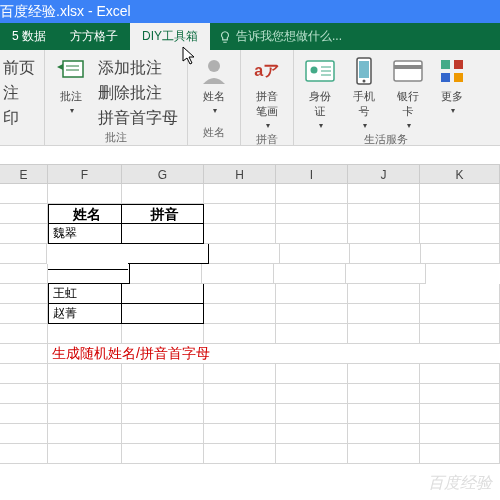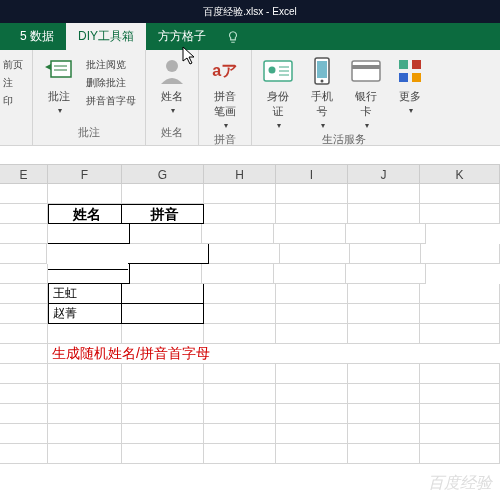--- a/index.html
+++ b/index.html
@@ -1,29 +1,29 @@
 <!DOCTYPE html>
 <html><head>
 <meta charset="utf-8">
 <style>
 *{margin:0;padding:0;box-sizing:border-box;font-family:"Microsoft YaHei",sans-serif}
 body{width:500px;height:500px;overflow:hidden;background:#fff;font-size:12px}
-.title-bar{background:#0f172a;height:23px;color:#fff;text-align:center;line-height:23px;font-size:10px}
-.tab-row{background:#0c6b3f;height:27px;display:flex;align-items:center;padding-left:8px}
+.title-bar{background:#3b82f6;height:23px;color:#fff;text-align:left;line-height:23px;font-size:14px}
+.tab-row{background:#0c6b3f;height:27px;display:flex;align-items:center;}
 .tab{color:#fff;padding:0 12px;height:27px;line-height:27px;font-size:12px;cursor:pointer}
 .tab.active{background:#f1f1f1;color:#0c6b3f}
 .cursor{position:absolute;left:182px;top:46px;pointer-events:none;z-index:10}
 .tell-me{display:flex;align-items:center;color:#b8e0cc;margin-left:8px;gap:4px}
 .ribbon{background:#f1f1f1;height:96px;display:flex;border-bottom:1px solid #d4d4d4}
 .group{display:flex;flex-direction:column;align-items:center;padding:3px 6px;border-right:1px solid #d4d4d4}
 .group-content{flex:1;display:flex;align-items:flex-start;gap:4px}
 .group-label{font-size:11px;color:#666;text-align:center;padding-bottom:2px}
 .big-btn{display:flex;flex-direction:column;align-items:center;padding:2px 4px;cursor:pointer;font-size:11px;color:#444;text-align:center;gap:2px}
 .small-stack{display:flex;flex-direction:column;gap:2px;padding-top:4px}
-.small-btn{font-size:10px;color:#444;padding:1px 3px;cursor:pointer;white-space:nowrap}
+.small-btn{font-size:16px;color:#444;padding:1px 3px;cursor:pointer;white-space:nowrap}
 .icon-box{width:32px;height:32px;display:flex;align-items:center;justify-content:center}
 .dd{font-size:8px;margin-left:2px}
 .sheet{position:relative;margin-top:18px}
 .col-headers{display:flex;height:20px;background:#e6e6e6;border-top:1px solid #ccc}
 .ch{border-right:1px solid #ccc;border-bottom:1px solid #ccc;text-align:center;line-height:20px;font-size:12px;color:#444}
 .grid{position:relative}
 .cell-row{display:flex;height:20px}
 .cell{border-right:1px solid #d4d4d4;border-bottom:1px solid #d4d4d4;line-height:19px;font-size:12px;padding-left:4px;overflow:hidden;white-space:nowrap}
 .thick-r{border-right:1.5px solid #000}
 .thick-b{border-bottom:1.5px solid #000}
@@ -32,26 +32,27 @@
 .red-note{color:#d20000;font-size:14px;padding-left:4px}
 .watermark{position:absolute;right:8px;bottom:6px;color:#ddd;font-size:16px;font-style:italic;pointer-events:none}
 </style>
 </head>
 <body>
 
 <div class="title-bar">百度经验.xlsx - Excel</div>
 
 <div class="tab-row">
   <div class="tab">5 数据</div>
+  <div class="tab">方方格子</div>
   <div class="tab active">DIY工具箱</div>
-  <div class="tab">方方格子</div>
   <div class="tell-me">
     <svg width="14" height="14" viewBox="0 0 24 24" fill="none" stroke="#b8e0cc" stroke-width="2">
         <path d="M9 21h6M10 17h4M12 3a6 6 0 0 0-4 10.5V17h8v-3.5A6 6 0 0 0 12 3z"></path>
       </svg>
+    <span>告诉我您想做什么...</span>
   </div>
 </div>
 
 <svg class="cursor" width="16" height="20" viewBox="0 0 16 20">
     <path d="M1 1 L1 15 L5 12 L8 18 L10 17 L7 11 L12 11 Z" fill="#fff" stroke="#000" stroke-width="1"></path>
   </svg>
 
 <div class="ribbon">
   <div class="group" style="padding-left:0">
     <div class="group-content">
@@ -72,21 +73,21 @@
               <rect x="7" y="4" width="20" height="16" fill="#fff" stroke="#2a7d3f" stroke-width="1.5"></rect>
               <path d="M1 10 L7 7 L7 13 Z" fill="#2a7d3f"></path>
               <line x1="10" y1="9" x2="23" y2="9" stroke="#2a7d3f"></line>
               <line x1="10" y1="13" x2="23" y2="13" stroke="#2a7d3f"></line>
             </svg>
         </div>
         <span>批注</span>
           <span class="dd">▾</span>
       </div>
       <div class="small-stack">
-        <div class="small-btn">批注阅览</div>
+        <div class="small-btn">添加批注</div>
         <div class="small-btn">删除批注</div>
         <div class="small-btn">拼音首字母</div>
       </div>
     </div>
     <div class="group-label">批注</div>
   </div>
 
   <div class="group">
     <div class="group-content">
       <div class="big-btn">
@@ -191,20 +192,21 @@
         <div class="cell " style="width: 48px;"></div>
         <div class="cell hdr thick-t thick-r" style="width: 74px; border-left: 1.5px solid rgb(0, 0, 0); border-bottom: 1.5px solid rgb(0, 0, 0);">姓名</div>
         <div class="cell hdr thick-t thick-r" style="width: 82px; border-bottom: 1.5px solid rgb(0, 0, 0);">拼音</div>
         <div class="cell " style="width: 72px;"></div>
         <div class="cell " style="width: 72px;"></div>
         <div class="cell " style="width: 72px;"></div>
         <div class="cell " style="width: 80px;"></div>
       </div>
       <div class="cell-row">
         <div class="cell " style="width: 48px;"></div>
+        <div class="cell thick-r" style="width: 74px; border-left: 1.5px solid rgb(0, 0, 0); border-bottom: 1px solid rgb(0, 0, 0);">魏翠</div>
         <div class="cell thick-r" style="width: 82px; border-bottom: 1px solid rgb(0, 0, 0);"></div>
         <div class="cell " style="width: 72px;"></div>
         <div class="cell " style="width: 72px;"></div>
         <div class="cell " style="width: 72px;"></div>
         <div class="cell " style="width: 80px;"></div>
       </div>
       <div class="cell-row">
         <div class="cell " style="width: 48px;"></div>
         <div class="cell thick-r" style="width: 82px; border-left: 1.5px solid rgb(0, 0, 0); border-bottom: 1px solid rgb(0, 0, 0); margin-top: 25px;">陈倩倩</div>
         <div class="cell thick-r" style="width: 82px; border-bottom: 1px solid rgb(0, 0, 0);"></div>

